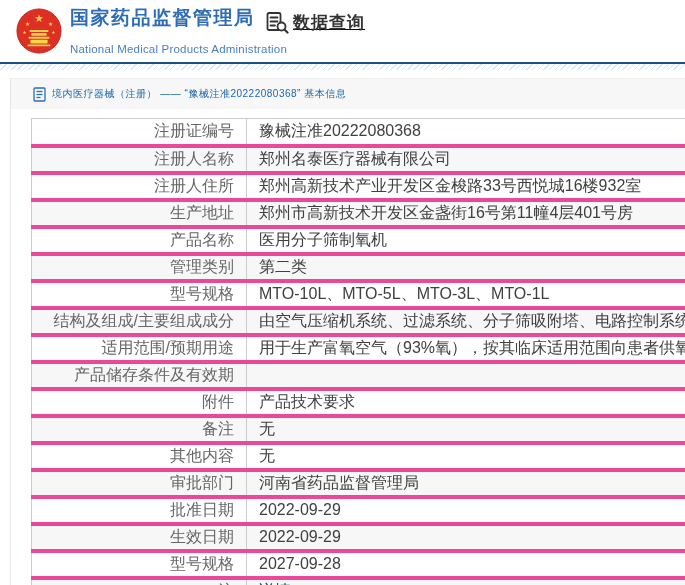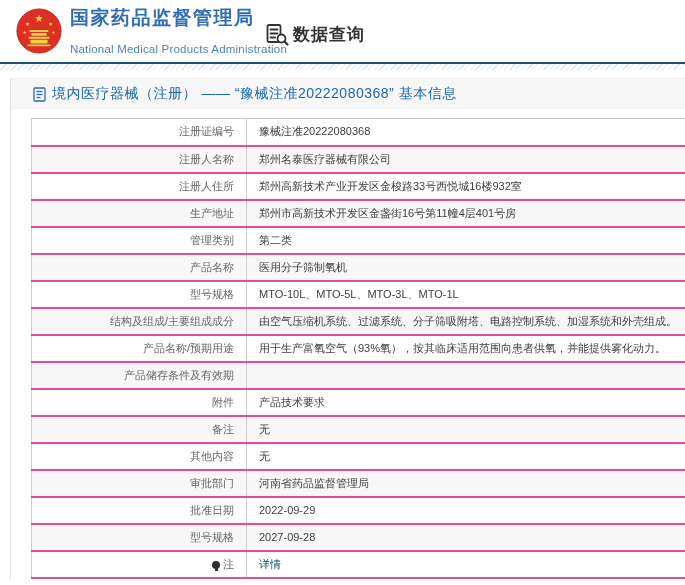--- a/index.html
+++ b/index.html
@@ -10,21 +10,21 @@
     position: relative;
   }
 
   
   .site-header { position: relative; height: 62px; background: #fff; }
   .logo-group { position: absolute; left: 16px; top: 8px; display: flex; align-items: center; }
   .emblem { width: 46px; height: 46px; flex: 0 0 auto; }
   .org-names { margin-left: 8px; }
   .org-zh { font-size: 19px; font-weight: bold; color: #2e6cb5; letter-spacing: 1.5px; line-height: 1.1; }
   .org-en { font-size: 11.5px; color: #4b80c0; margin-top: 14px; letter-spacing: 0.2px; }
-  .nav-query { position: absolute; left: 265px; top: 22px; display: flex; align-items: center; cursor: pointer; }
+  .nav-query { position: absolute; left: 265px; top: 10px; display: flex; align-items: center; cursor: pointer; text-decoration: underline; }
   .nav-query svg { width: 24px; height: 24px; }
   .nav-query-label { font-size: 17px; font-weight: 600; color: #333; margin-left: 4px; letter-spacing: 1px; }
 
   .header-rule { height: 2px; background: #1b5083; }
   .header-hatch {
     height: 6px;
     background: repeating-linear-gradient(135deg, #d9e6f2 0px, #d9e6f2 1px, #ffffff 1px, #ffffff 4px);
   }
 
   
@@ -35,35 +35,35 @@
     min-height: 500px;
   }
   .panel-titlebar {
     height: 30px;
     background: #f7f7f7;
     display: flex;
     align-items: center;
     padding-left: 22px;
   }
   .doc-icon { width: 13px; height: 15px; margin-right: 6px; flex: 0 0 auto; }
-  .panel-title { font-size: 14px; color: #1a66ad; letter-spacing: 0.5px; text-align: center; }
+  .panel-title { font-size: 10px; color: #1a66ad; letter-spacing: 0.5px; text-align: center; }
 
   
   .tbl-wrap { margin: 9px 0 0 20px; }
   table.info-tbl {
     width: 655px;
     border-collapse: collapse;
     table-layout: fixed;
     border-top: 1px solid #cccccc;
     border-left: 1px solid #cccccc;
   }
   table.info-tbl td {
     height: 27px;
-    font-size: 11px;
-    border-bottom: 2px solid #ec4899;
+    font-size: 16px;
+    border-bottom: 4px solid #ec4899;
     vertical-align: middle;
     white-space: nowrap;
     overflow: hidden;
   }
   td.lbl {
     width: 215px;
     text-align: right;
     padding-right: 12px;
     color: #666;
     border-right: 1px solid #cccccc;
@@ -155,37 +155,37 @@
           </tr>
           <tr>
             <td class="lbl">注册人住所</td>
             <td class="val">郑州高新技术产业开发区金梭路33号西悦城16楼932室</td>
           </tr>
           <tr>
             <td class="lbl">生产地址</td>
             <td class="val">郑州市高新技术开发区金盏街16号第11幢4层401号房</td>
           </tr>
           <tr>
+            <td class="lbl">产品名称</td>
+            <td class="val">医用分子筛制氧机</td>
+          </tr>
+          <tr>
             <td class="lbl">管理类别</td>
             <td class="val">第二类</td>
           </tr>
           <tr>
-            <td class="lbl">产品名称</td>
-            <td class="val">医用分子筛制氧机</td>
-          </tr>
-          <tr>
             <td class="lbl">型号规格</td>
             <td class="val">MTO-10L、MTO-5L、MTO-3L、MTO-1L</td>
           </tr>
           <tr>
             <td class="lbl">结构及组成/主要组成成分</td>
             <td class="val">由空气压缩机系统、过滤系统、分子筛吸附塔、电路控制系统、加湿系统和外壳组成。</td>
           </tr>
           <tr>
-            <td class="lbl">产品名称/预期用途</td>
+            <td class="lbl">适用范围/预期用途</td>
             <td class="val">用于生产富氧空气（93%氧），按其临床适用范围向患者供氧，并能提供雾化动力。</td>
           </tr>
           <tr>
             <td class="lbl">产品储存条件及有效期</td>
             <td class="val"></td>
           </tr>
           <tr>
             <td class="lbl">附件</td>
             <td class="val">产品技术要求</td>
           </tr>
@@ -199,20 +199,24 @@
           </tr>
           <tr>
             <td class="lbl">审批部门</td>
             <td class="val">河南省药品监督管理局</td>
           </tr>
           <tr>
             <td class="lbl">批准日期</td>
             <td class="val">2022-09-29</td>
           </tr>
           <tr>
+            <td class="lbl">生效日期</td>
+            <td class="val">2022-09-29</td>
+          </tr>
+          <tr>
             <td class="lbl">型号规格</td>
             <td class="val">2027-09-28</td>
           </tr>
           <tr>
             <td class="lbl"><span class="bulb-icon"></span>注</td>
             <td class="val"><a class="detail-link" href="#">详情</a></td>
           </tr>
         </tbody>
     </table>
   </div>

